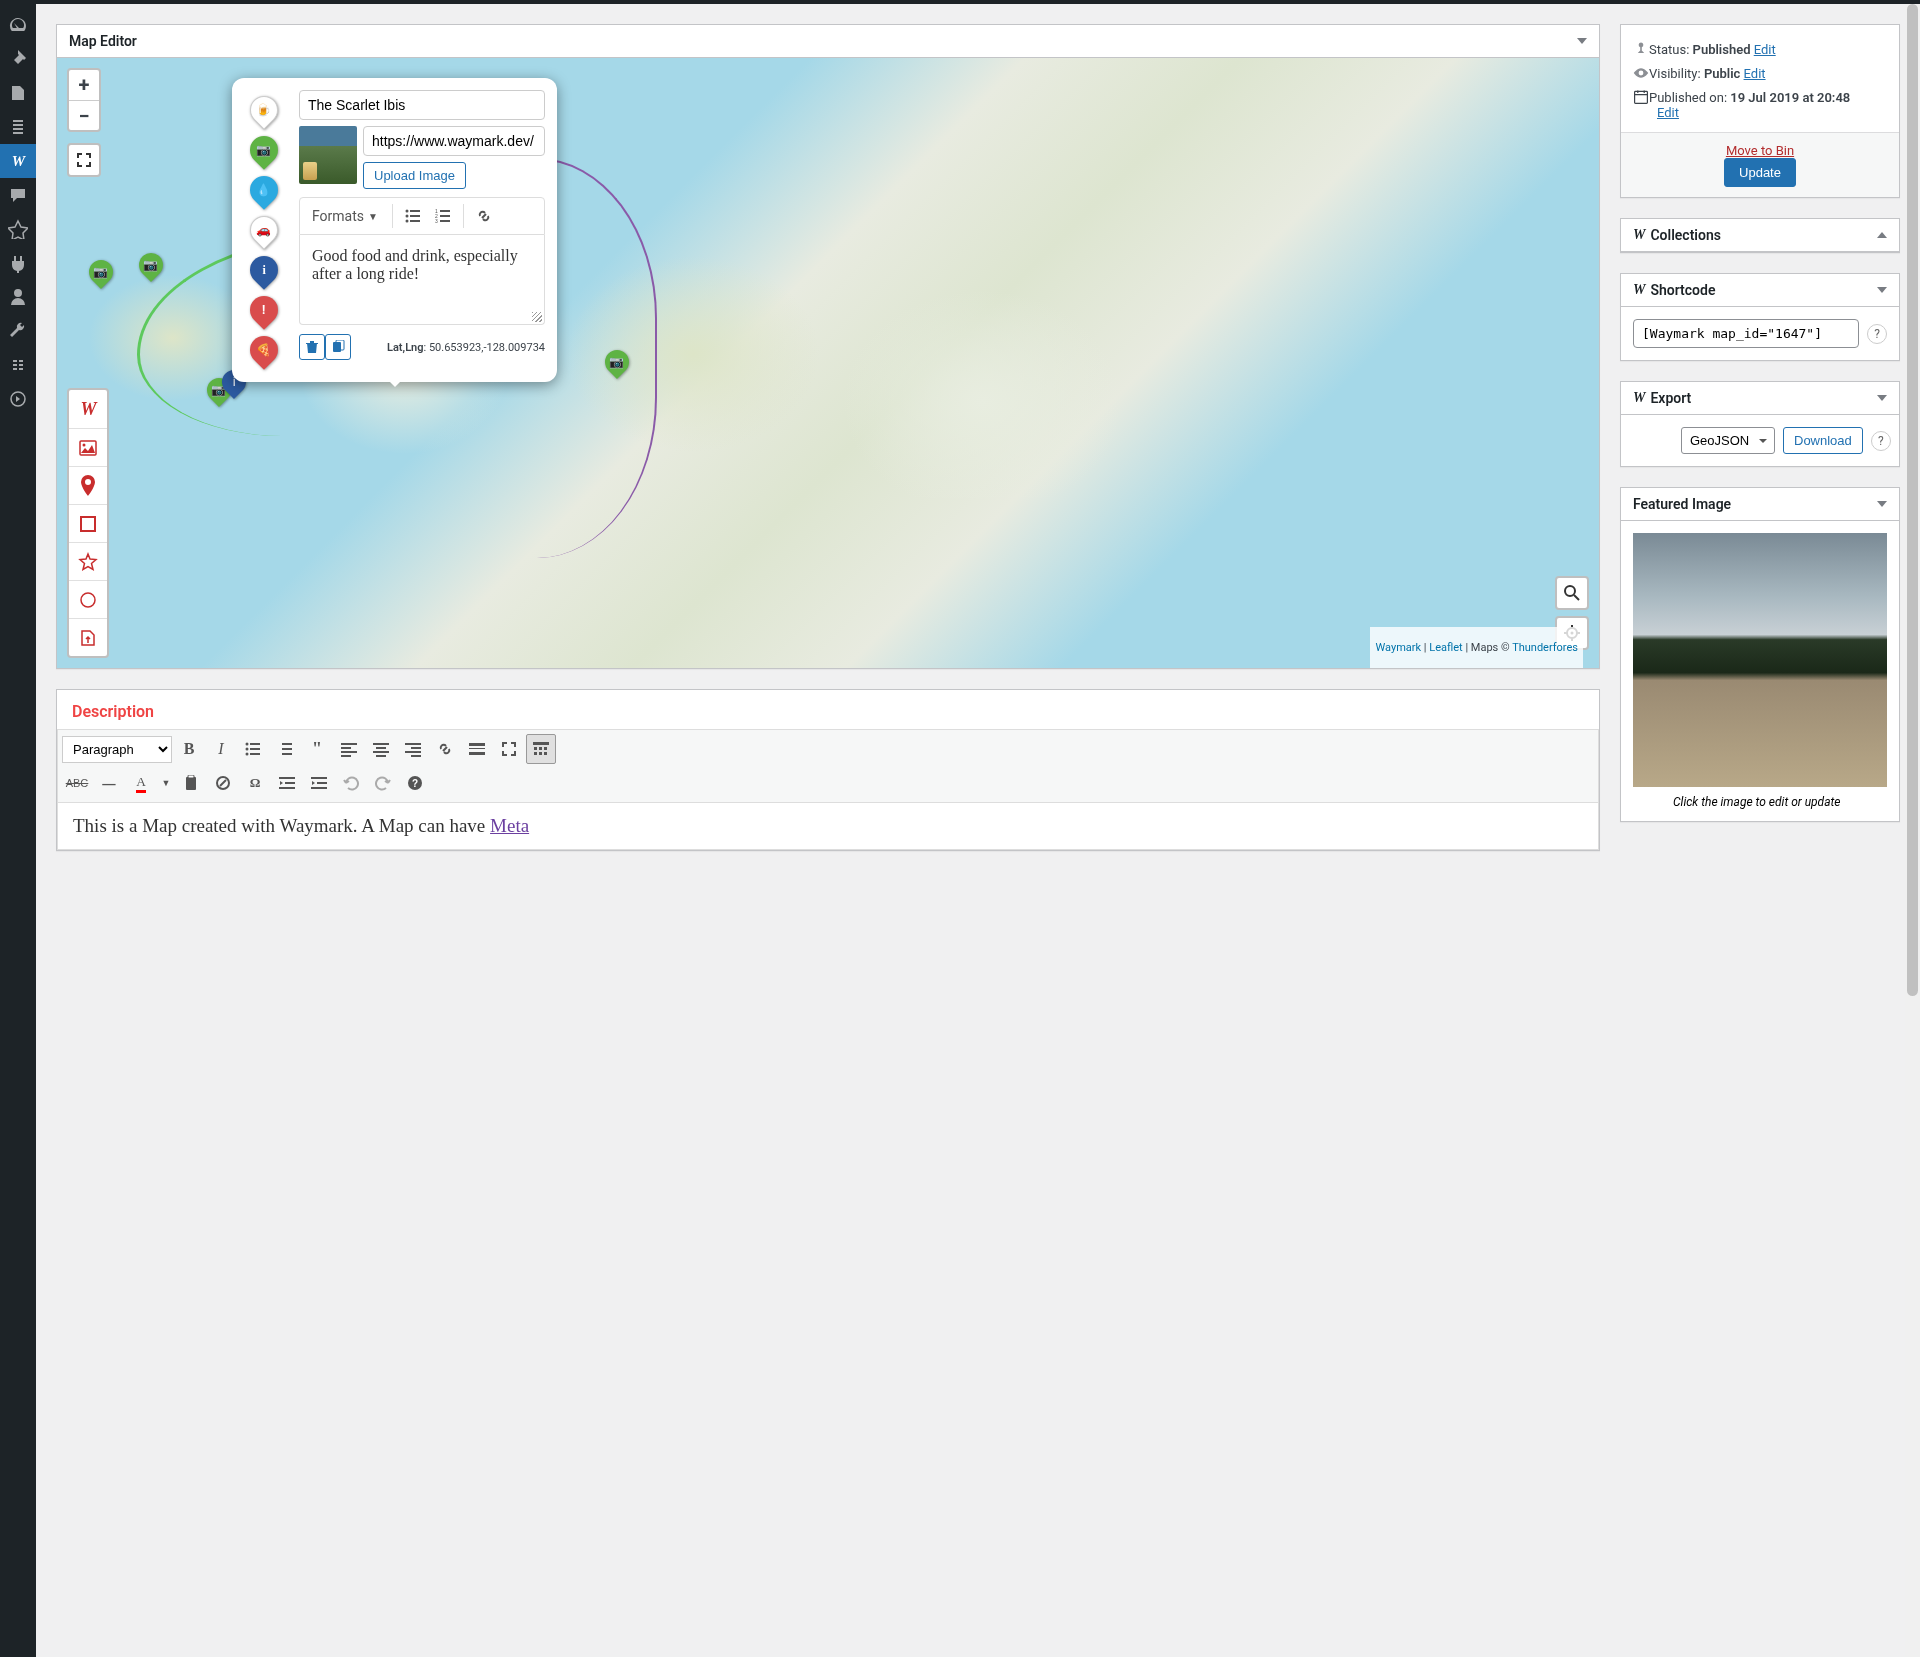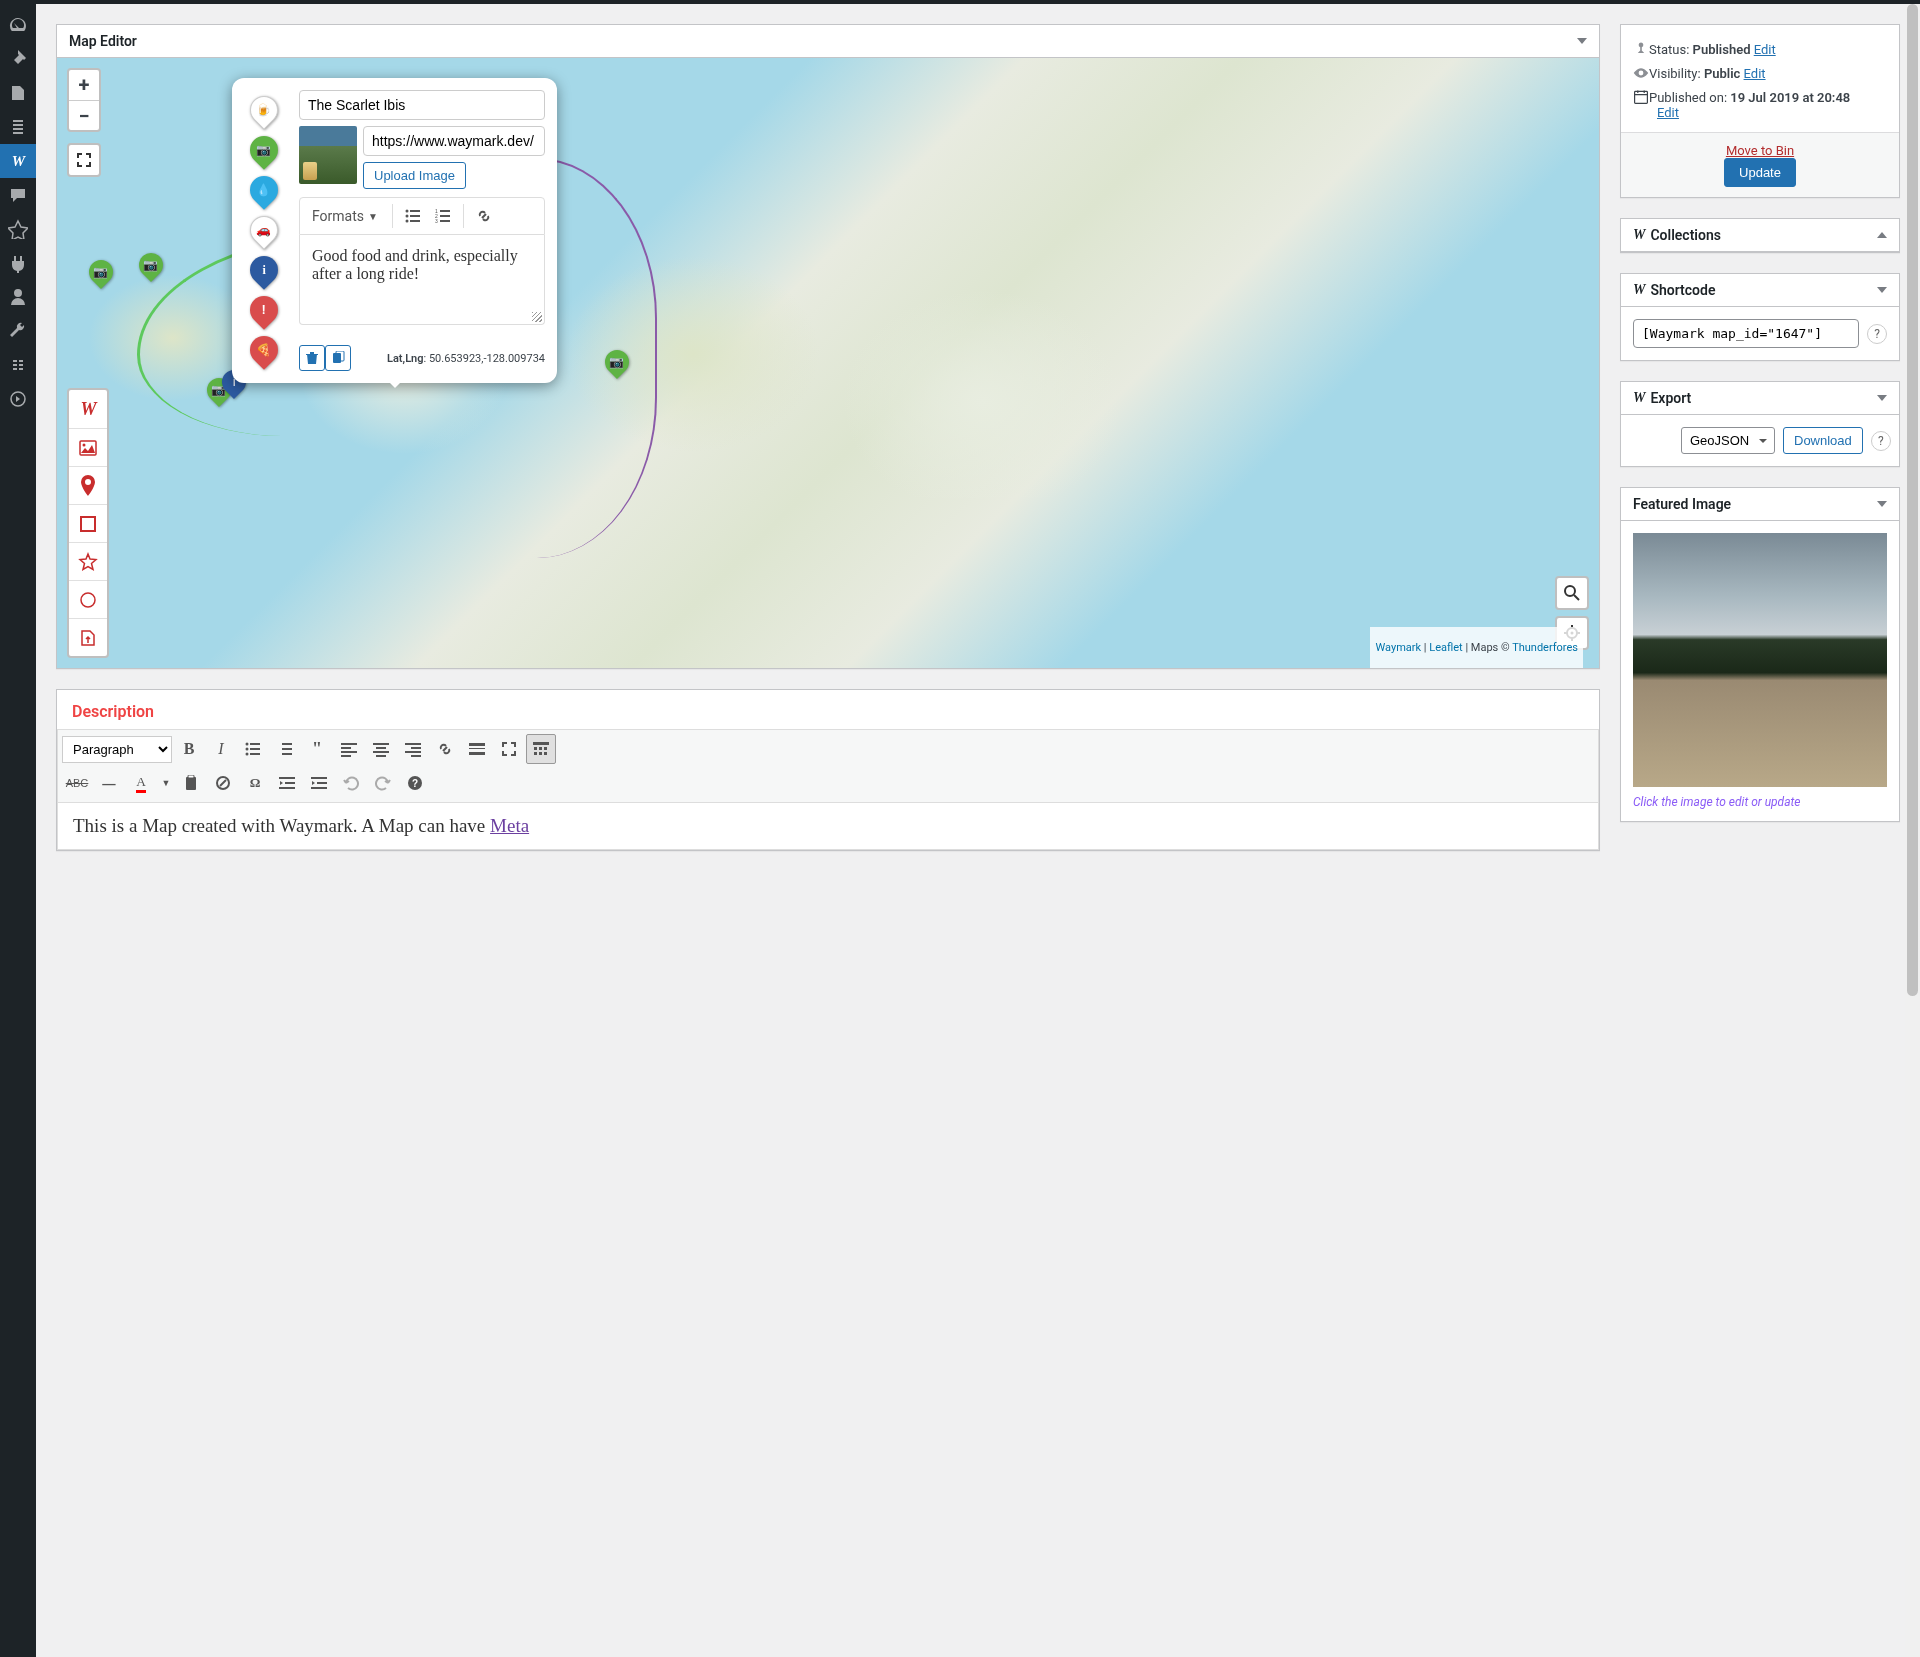--- a/index.html
+++ b/index.html
@@ -51,21 +51,21 @@
 .thumb { width: 58px; height: 58px; background: linear-gradient(to bottom, #4a7a9a 0%, #4a7a9a 35%, #5a7a4a 35%, #3a5a2a 100%); border-radius:2px; flex-shrink:0; position:relative; }
 .thumb::after { content:""; position:absolute; bottom:4px; left:4px; width:14px; height:18px; background: linear-gradient(#e8d088,#c8a050); border-radius:2px;}
 .upload-col { flex:1; }
 .btn-outline { border: 1px solid #2271b1; color: #2271b1; background: #fff; padding: 5px 10px; border-radius: 3px; font-size: 13px; cursor: pointer; }
 .editor-toolbar { border: 1px solid #ddd; border-radius: 4px 4px 0 0; padding: 4px; display: flex; align-items: center; gap: 2px; background:#fff;}
 .editor-toolbar .sep { width:1px; height:24px; background:#ddd; margin:0 4px; }
 .editor-toolbar button { width:28px; height:28px; border:none; background:none; cursor:pointer; display:flex; align-items:center; justify-content:center; color:#555; }
 .formats-btn { padding: 4px 8px; display:flex; align-items:center; gap:4px; color:#555; cursor:pointer; font-size:14px;}
 .editor-body { border: 1px solid #ddd; border-top: none; border-radius: 0 0 4px 4px; padding: 12px; min-height: 90px; font-family: Georgia, serif; font-size: 16px; color: #333; position:relative;}
 .resize-grip { position:absolute; bottom:2px; right:2px; width:10px; height:10px; background: repeating-linear-gradient(135deg,#999,#999 1px,transparent 1px,transparent 3px);}
-.popup-footer { display: flex; align-items: center; margin-top: 20px; font-size: 11px; }
+.popup-footer { display: flex; align-items: center; margin-top: 9px; font-size: 11px; }
 .icon-btn-sm { width: 26px; height: 26px; border: 1px solid #2271b1; border-radius: 3px; display: flex; align-items: center; justify-content: center; color: #2271b1; cursor: pointer; }
 .latlng { margin-left: auto; font-size: 11px; }
 .latlng strong { font-weight: 600; }
 .map-marker { position:absolute; z-index:5;}
 .map-marker .marker-pin { width:24px; height:24px;}
 .desc-header { padding: 12px 15px 8px; font-size: 16px; font-weight: 600; color: #ef4444; }
 .wysiwyg-bar { background: #f6f7f7; border: 1px solid #ddd; padding: 4px; display:flex; flex-wrap:wrap; align-items:center; gap:2px;}
 .wysiwyg-bar select { border:1px solid #ccc; padding:4px 6px; font-size:13px; background:#fff; width:110px;}
 .wysiwyg-bar button { width:30px; height:30px; border:none; background:none; cursor:pointer; display:flex; align-items:center; justify-content:center; color:#555; border-radius:2px;}
 .wysiwyg-bar button.active { background:#e0e0e0; border:1px solid #999;}
@@ -79,21 +79,21 @@
 .publish-actions { display: flex; justify-content: space-between; align-items: center; border-top: 1px solid #dcdcde; padding: 10px 12px; margin: 8px -12px -12px; background:#f6f7f7;flex-direction:column;}
 .move-bin { color: #b32d2e; text-decoration: underline; cursor:pointer; font-size:13px;}
 .btn-primary { background: #2271b1; color: #fff; border: 1px solid #2271b1; padding: 6px 14px; border-radius: 3px; font-size: 13px; cursor: pointer; }
 .shortcode-input { width: 100%; border: 1px solid #8c8f94; border-radius: 4px; padding: 6px 8px; font-size: 13px; font-family: monospace; }
 .panel-body.flex-row { display: flex; align-items: center; gap: 8px; }
 .help-icon { width: 20px; height: 20px; border: 1px solid #ccc; border-radius: 50%; display: flex; align-items: center; justify-content: center; font-size: 12px; color: #666; cursor: pointer; flex-shrink:0;}
 .export-select { border: 1px solid #8c8f94; border-radius: 3px; padding: 5px 24px 5px 8px; font-size: 13px; background: #fff; appearance:none; -webkit-appearance:none; position:relative;margin-left:48px;}
 .select-wrap { position:relative; display:inline-block;}
 .select-wrap::after { content:""; position:absolute; right:8px; top:50%; margin-top:-2px; border:4px solid transparent; border-top-color:#555; pointer-events:none;}
 .featured-img { width:100%; aspect-ratio: 1; background: linear-gradient(to bottom, #7a8a95 0%, #a8b8c0 25%, #c8d0d5 40%, #2a3a28 42%, #1a2818 55%, #9a8a72 58%, #b8a888 100%); cursor:pointer; margin-bottom:8px;}
-.featured-caption { font-size: 12px; color: #8b5cf6; font-style: italic; }
+.featured-caption { font-size: 12px; color: #000000; font-style: italic; margin-left: 40px; }
 .waymark-logo { font-family: Georgia, serif; font-weight: bold; font-style: italic; letter-spacing: -1px;}
 .scrollbar-track { position: fixed; right: 0; top: 4px; bottom: 0; width: 15px; background: #f0f0f0; }
 .scrollbar-thumb { position: absolute; left: 2px; right: 2px; top: 0; height: 60%; background: #c0c0c0; border-radius: 6px; }
 </style>
 </head>
 <body>
 
 <div class="admin-bar"></div>
 <div class="scrollbar-track">
     <div class="scrollbar-thumb"></div>

